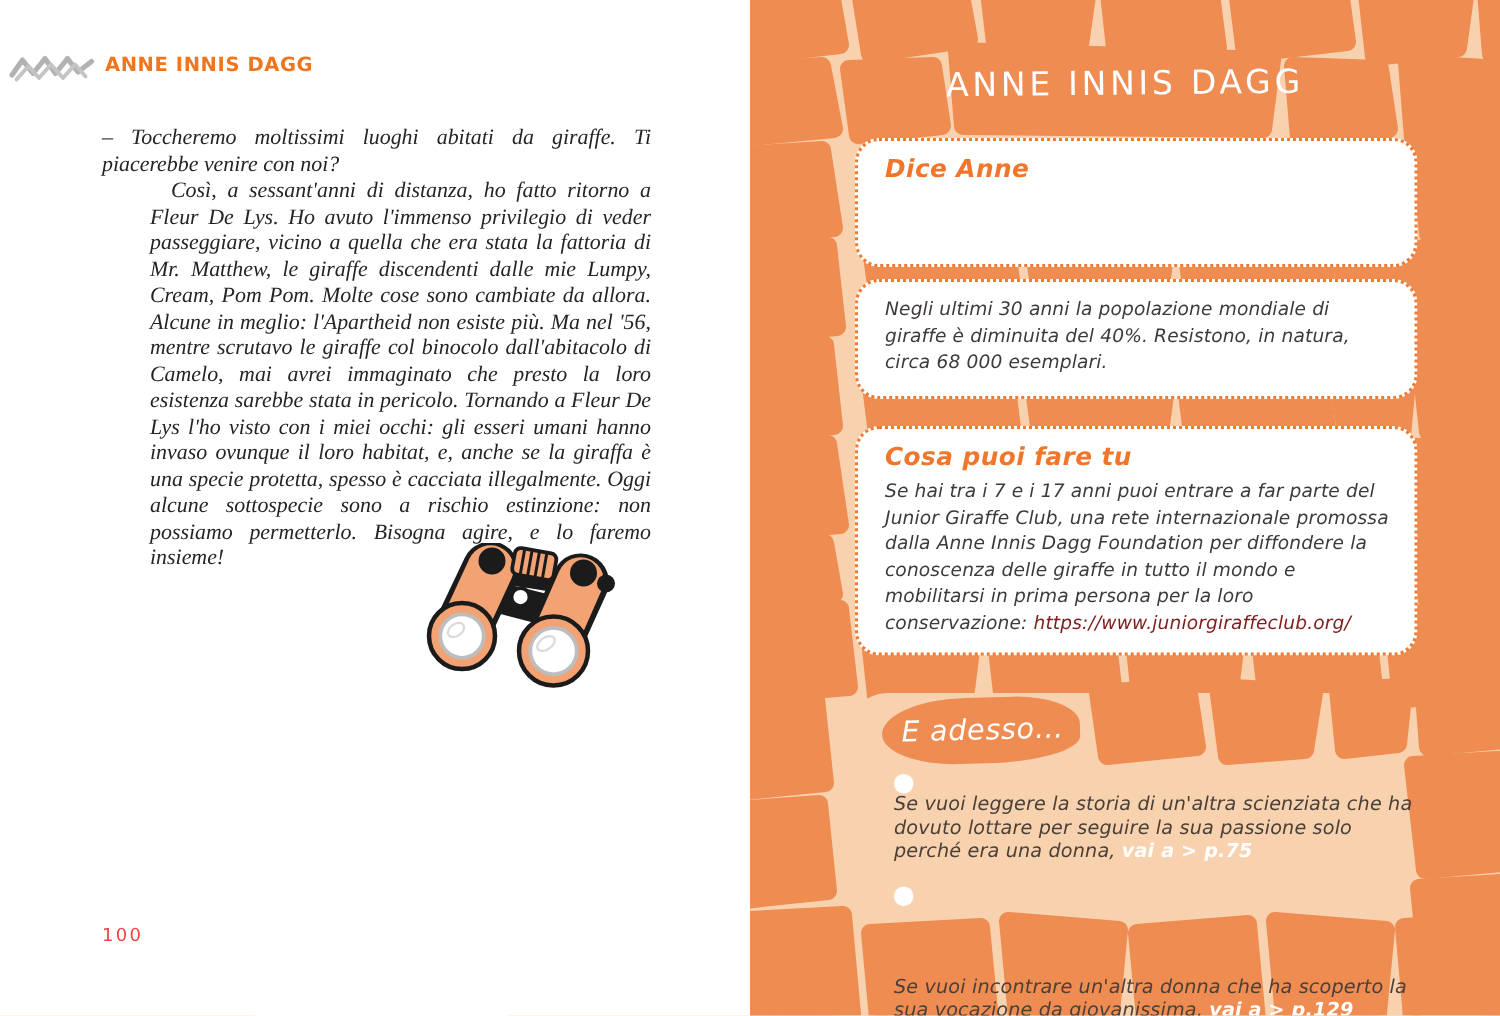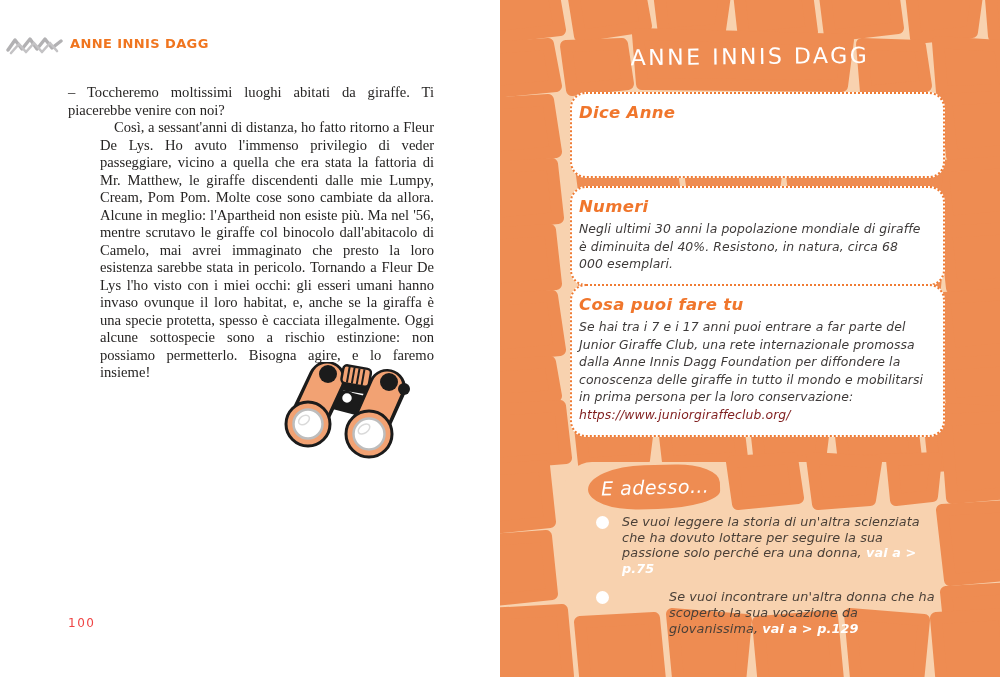--- a/index.html
+++ b/index.html
@@ -15,41 +15,41 @@
   
   .lp-squiggle{position:absolute;left:6px;top:34px;}
   .lp-header{
     position:absolute;left:70px;top:36px;
     font-family:"DejaVu Sans", sans-serif;font-weight:800;font-size:13px;
     letter-spacing:.4px;color:#F0751F;
   }
   .lp-body{
     position:absolute;left:68px;top:84px;width:366px;
     font-family:"Liberation Serif", serif;font-size:14.6px;line-height:17.5px;
-    color:#262423;text-align:justify;
+    color:#262423;text-align:justify;font-style:italic;
   }
   .lp-body p{margin:0;}
   .lp-body p + p{text-indent:14px;margin-left:32px;}
   .binoculars{position:absolute;left:283px;top:362px;}
   .lp-pagenum{
     position:absolute;left:68px;top:616px;color:#ef4444;
     font-size:12px;letter-spacing:1.5px;
   }
 
   
   .pattern{position:absolute;left:0;top:0;}
   .rp-header{
     position:absolute;left:0;top:44px;width:100%;text-align:center;
     color:#ffffff;font-size:22px;letter-spacing:2.5px;font-weight:400;
     transform:rotate(-0.6deg);
   }
   .info-box{
     position:absolute;left:70px;width:375px;box-sizing:border-box;
     background:#ffffff;border:2px dotted #EF7B33;border-radius:16px;
-    padding:9px 17px 11px 7px;
+    padding:9px 17px 11px 18px;
   }
   .box1{top:92px;min-height:86px;}
   .box2{top:186px;min-height:80px;}
   .box3{top:284px;min-height:118px;}
   .box-title{
     font-weight:bold;font-style:italic;font-size:16.5px;color:#F0762C;
     letter-spacing:.3px;margin-bottom:4px;
   }
   .box-text{
     font-size:12.4px;line-height:1.42;color:#3E3A39;font-style:italic;
@@ -59,21 +59,21 @@
   .eadesso-patch{
     position:absolute;left:88px;top:465px;width:132px;height:44px;
     background:#EE8C52;transform:rotate(-1.5deg);
     border-radius:45% 35% 50% 40% / 55% 45% 40% 50%;
   }
   .eadesso-title{
     color:#ffffff;font-style:italic;font-size:19px;line-height:44px;
     padding-left:13px;letter-spacing:.5px;display:block;
   }
   .next-list{position:absolute;left:96px;top:514px;width:348px;}
-  .next-item{display:flex;align-items:flex-start;}
+  .next-item{display:flex;align-items:flex-start;flex-direction:column;}
   .next-item + .next-item{margin-top:13px;gap:47px;}
   .bullet{
     flex:none;width:13px;height:13px;border-radius:50%;
     background:#ffffff;margin:2px 13px 0 0;
   }
   .next-text{
     font-size:12.8px;line-height:15.6px;color:#4A4038;font-style:italic;
     letter-spacing:.1px;
   }
   .golink{color:#ffffff;font-weight:bold;text-decoration:none;}
@@ -202,21 +202,20 @@
       </g>
     </svg>
 
     <div class="rp-header">ANNE INNIS DAGG</div>
 
     <div class="info-box box1">
       <div class="box-title">Dice Anne</div>
     </div>
 
     <div class="info-box box2">
-      <div class="box-title">Numeri</div>
       <div class="box-text">Negli ultimi 30 anni la popolazione mondiale di giraffe è diminuita del 40%. Resistono, in natura, circa 68 000 esemplari.</div>
     </div>
 
     <div class="info-box box3">
       <div class="box-title">Cosa puoi fare tu</div>
       <div class="box-text">
         <span>Se hai tra i 7 e i 17 anni puoi entrare a far parte del Junior Giraffe Club, una rete internazionale promossa dalla Anne Innis Dagg Foundation per diffondere la conoscenza delle giraffe in tutto il mondo e mobilitarsi in prima persona per la loro conservazione:</span>
         <span class="box-url">https://www.juniorgiraffeclub.org/</span>
       </div>
     </div>

